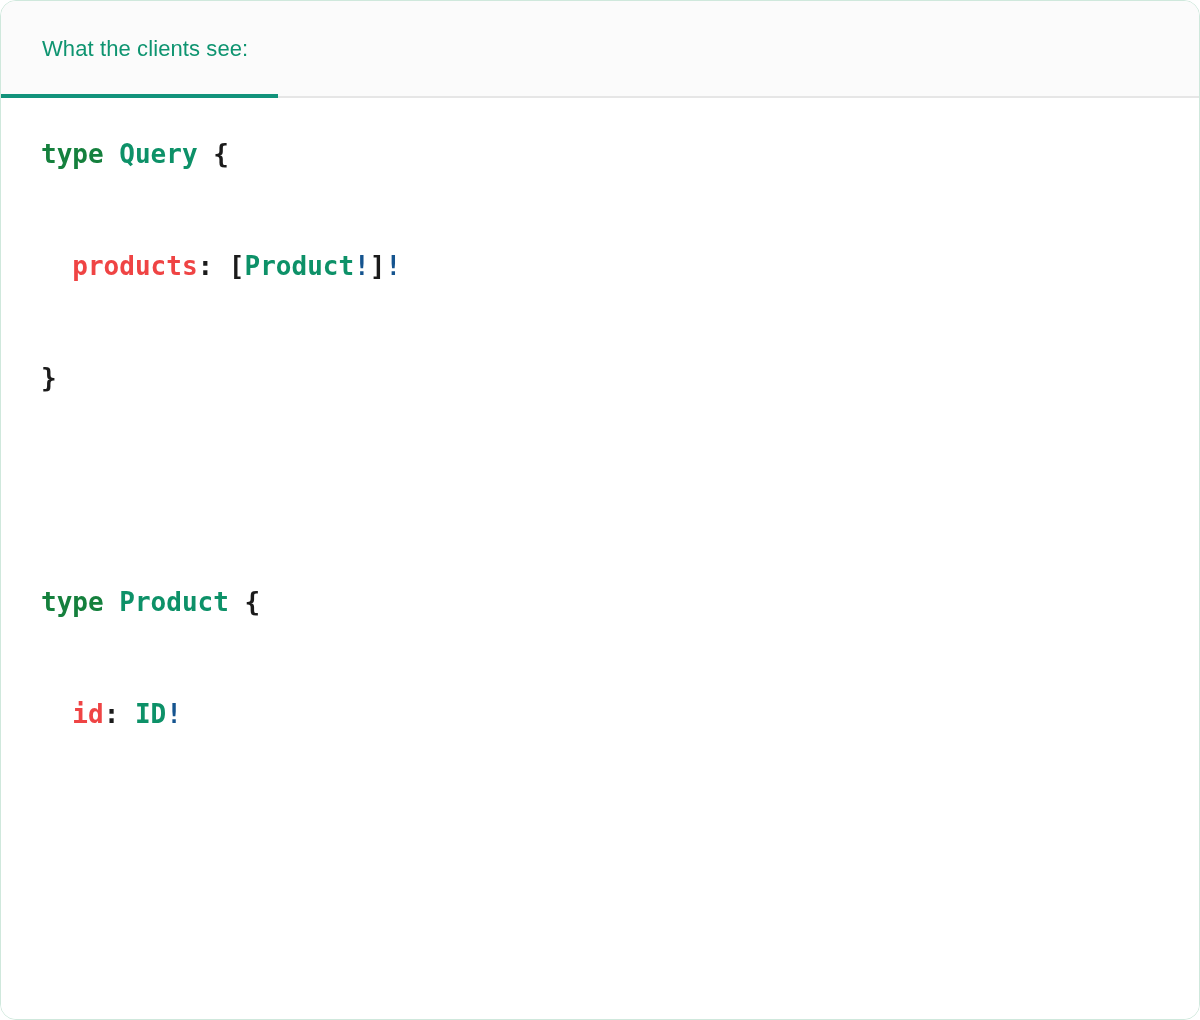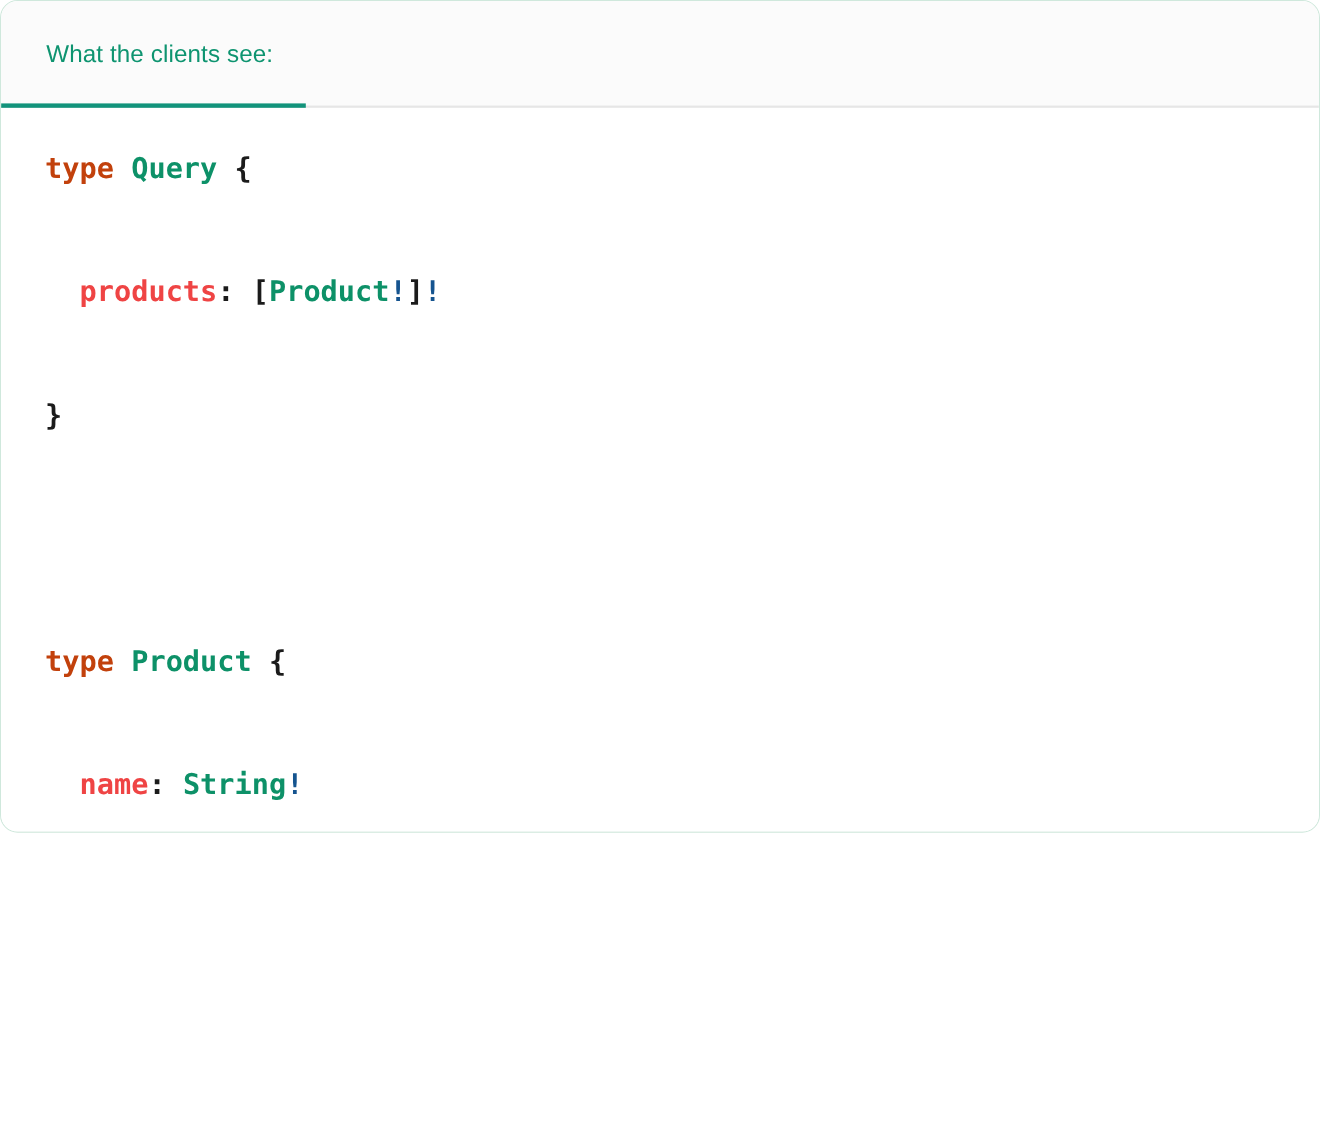--- a/index.html
+++ b/index.html
@@ -12,21 +12,21 @@
     height: 1020px;
     overflow: hidden;
     font-family: "Liberation Sans", sans-serif;
     -webkit-font-smoothing: antialiased;
   }
 
   .panel {
     position: relative;
     box-sizing: border-box;
     width: 1200px;
-    height: 757px;
+    height: 1020px;
     background: #ffffff;
     border: 1px solid #cfe8dc;
     border-radius: 16px;
     overflow: hidden;
     display: flex;
     flex-direction: column;
   }
 
   
   .tabbar {
@@ -83,21 +83,21 @@
     color: #1b1b1b;
     white-space: pre;
     tab-size: 2;
   }
   .code-line {
     display: block;
     height: 56px;
     white-space: pre;
   }
 
-  .tok-kw    { color: #c2410c; }
+  .tok-kw    { color: #15803d; }
   .tok-type  { color: #0d9168; margin-top: 44px; }
   .tok-field { color: #ef4444; }
   .tok-punct { color: #1b1b1b; }
   .tok-bang  { color: #15548f; }
   .tok-plain { color: #1b1b1b; }
 </style>
 </head>
 <body>
 
 <div class="panel">
@@ -107,21 +107,21 @@
       <span class="tab-label">What the clients see:</span>
     </div>
   </div>
 
   <div class="code-area">
     <pre class="code" id="code-block"><span class="code-line"><span class="tok-kw">type</span><span class="tok-plain"> </span><span class="tok-type">Query</span><span class="tok-plain"> </span><span class="tok-punct">{</span></span>
 <span class="code-line"><span class="tok-plain">  </span><span class="tok-field">products</span><span class="tok-punct">: </span><span class="tok-punct">[</span><span class="tok-type">Product</span><span class="tok-bang">!</span><span class="tok-punct">]</span><span class="tok-bang">!</span></span>
 <span class="code-line"><span class="tok-punct">}</span></span>
 <span class="code-line"><span class="tok-plain"> </span></span>
 <span class="code-line"><span class="tok-kw">type</span><span class="tok-plain"> </span><span class="tok-type">Product</span><span class="tok-plain"> </span><span class="tok-punct">{</span></span>
-<span class="code-line"><span class="tok-plain">  </span><span class="tok-field">name</span><span class="tok-punct">: </span><span class="tok-type">String</span><span class="tok-bang">!</span></span>
+<span class="code-line"><span class="tok-plain">  </span><span class="tok-field">id</span><span class="tok-punct">: </span><span class="tok-type">ID</span><span class="tok-bang">!</span></span>
 
 
 
 
 
 
 </pre>
   </div>
 
 </div>

